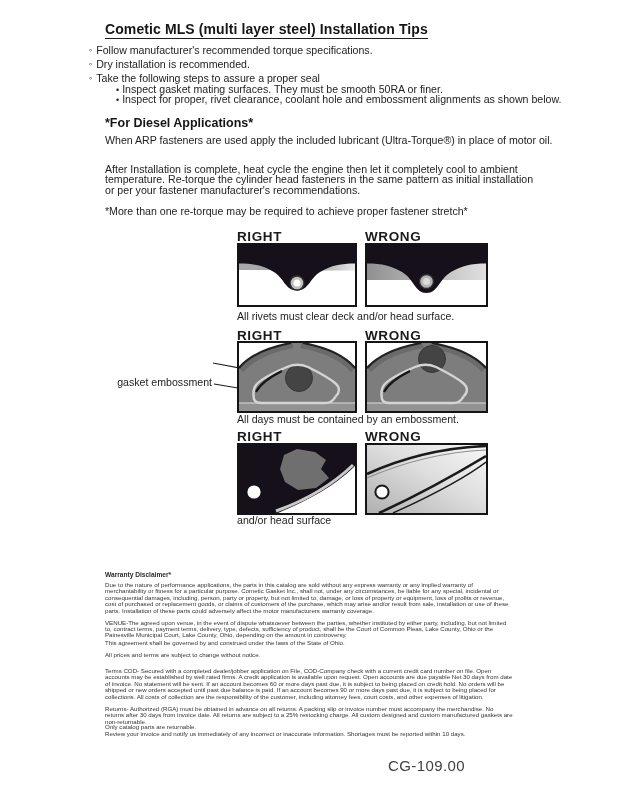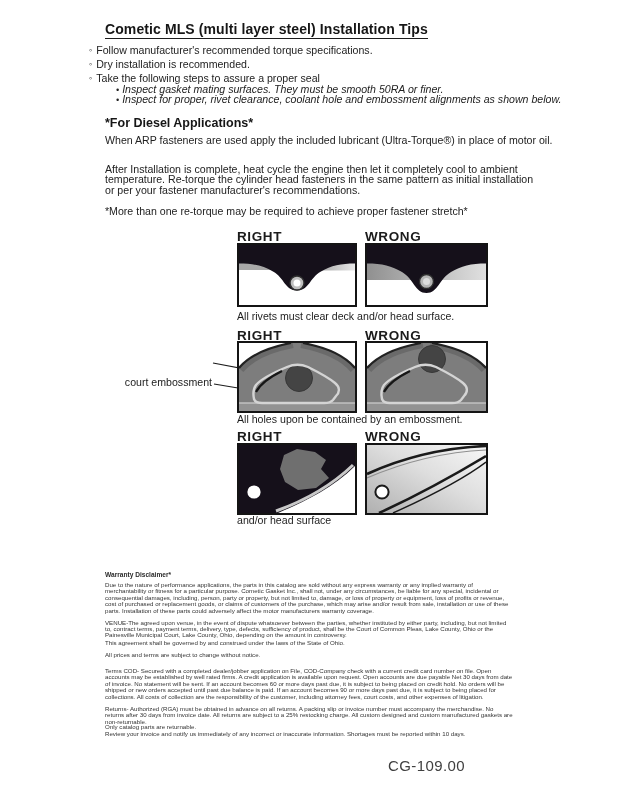--- a/index.html
+++ b/index.html
@@ -7,21 +7,21 @@
     position:relative;width:618px;height:800px;background:#ffffff;overflow:hidden;
     font-family:"Liberation Sans", sans-serif;color:#1f1f1f;
   }
   .abs{position:absolute;}
   .title{
     position:absolute;left:105px;top:21px;font-size:14px;font-weight:bold;
     border-bottom:1.6px solid #1c1c1c;padding-bottom:1px;letter-spacing:.1px;color:#161616;
   }
   .bullet{position:absolute;left:89px;font-size:10.6px;line-height:11px;white-space:nowrap;color:#222;}
   .bullet::before{content:"◦";margin-right:4px;font-size:9px;position:relative;top:-1px;}
-  .subbullet{position:absolute;left:116px;font-size:10.6px;line-height:11px;white-space:nowrap;color:#222;font-style:italic;}
+  .subbullet{position:absolute;left:116px;font-size:10.6px;line-height:11px;white-space:nowrap;color:#222;}
   .subbullet::before{content:"•";margin-right:3px;font-size:9px;}
   .dheading{position:absolute;left:105px;top:116px;font-size:12.5px;font-weight:bold;color:#161616;}
   .dpar{position:absolute;left:105px;font-size:10.6px;color:#222;}
   .dpar div{height:10.3px;line-height:10.3px;white-space:nowrap;}
   .rw-label{position:absolute;font-size:13.5px;font-weight:bold;letter-spacing:.6px;color:#1b1b1b;}
   .dbox{position:absolute;border:2px solid #141414;background:#fff;box-sizing:border-box;}
   .dbox svg{display:block;width:100%;height:100%;}
   .caption{position:absolute;font-size:10.6px;color:#1d1d1d;white-space:nowrap;line-height:11.5px;}
   .callout{position:absolute;left:88px;width:124px;text-align:right;font-size:10.6px;line-height:11px;color:#222;white-space:nowrap;}
   .legal{position:absolute;left:105px;width:409px;font-size:6.15px;line-height:6.4px;color:#333;letter-spacing:0;}
@@ -90,21 +90,21 @@
       <circle cx="59.5" cy="36.5" r="7" fill="#b5b5b5" stroke="#2e2e2e" stroke-width="1.4"></circle>
       <circle cx="59.5" cy="36.5" r="3.5" fill="#dcdcdc"></circle>
     </svg>
   </div>
 
   <div class="caption" style="left:237px;top:311px">All rivets must clear deck and/or head surface.</div>
 
   <div class="rw-label" style="left:237px;top:328px;width:120px">RIGHT</div>
   <div class="rw-label" style="left:365px;top:328px;width:123px">WRONG</div>
 
-  <div class="callout" style="top:377px">court embossment</div>
+  <div class="callout" style="top:377px">gasket embossment</div>
 
   <svg class="abs" style="left:212px;top:358px;overflow:visible" width="90" height="40">
     <line x1="1" y1="5" x2="86" y2="21" stroke="#1c1c1c" stroke-width="1.1"></line>
     <line x1="2" y1="26" x2="50" y2="34" stroke="#1c1c1c" stroke-width="1.1"></line>
   </svg>
 
   <div class="dbox" style="left:237px;top:341px;width:120px;height:72px">
     <svg viewBox="0 0 116 68" preserveAspectRatio="none">
       <rect x="0" y="0" width="116" height="68" fill="#7d7d7d"></rect>
       <rect x="0" y="60" width="116" height="8" fill="#929292"></rect>
@@ -131,21 +131,21 @@
       <path d="M0,0 H54 Q16,7 0,25 Z" fill="#ffffff"></path>
       <path d="M119,0 H65 Q103,7 119,25 Z" fill="#ffffff"></path>
       <path d="M54,0 Q16,7 0,25" stroke="#222222" stroke-width="2.2" fill="none"></path>
       <path d="M65,0 Q103,7 119,25" stroke="#222222" stroke-width="2.2" fill="none"></path>
       <circle cx="65" cy="16" r="13.5" fill="#444444" stroke="#383838" stroke-width="1"></circle>
       <path d="M15,56 C14,51 14,46 17,42 C23,35 36,29 48,24 C55,21 62,21 69,24 C79,29 90,35 96,40 C101,44 101,49 97,53 L94,57 C92,59.5 89,60 85,60 L23,60 C19,60 16,59 15,56 Z" fill="none" stroke="#d4d4d4" stroke-width="2.4"></path>
       <path d="M17,49 C21,41 31,34 43,28" stroke="#161616" stroke-width="2.2" fill="none"></path>
     </svg>
   </div>
 
-  <div class="caption" style="left:237px;top:414px">All holes upon be contained by an embossment.</div>
+  <div class="caption" style="left:237px;top:414px">All days must be contained by an embossment.</div>
 
   <div class="rw-label" style="left:237px;top:429px;width:120px">RIGHT</div>
   <div class="rw-label" style="left:365px;top:429px;width:123px">WRONG</div>
 
   <div class="dbox" style="left:237px;top:443px;width:120px;height:72px">
     <svg viewBox="0 0 116 68" preserveAspectRatio="none">
       <rect x="0" y="0" width="116" height="68" fill="#ffffff"></rect>
       <path d="M0,0 H116 V21 C93,44 62,58 39,68 L0,68 Z" fill="#15101a"></path>
       <path d="M37,66 C62,57 90,43 114,20" stroke="#c9c9c9" stroke-width="3" fill="none"></path>
       <polygon points="45,10 58,4 76,7 87,15 82,24 90,33 77,43 59,45 46,37 41,24" fill="#6f6f6f"></polygon>

